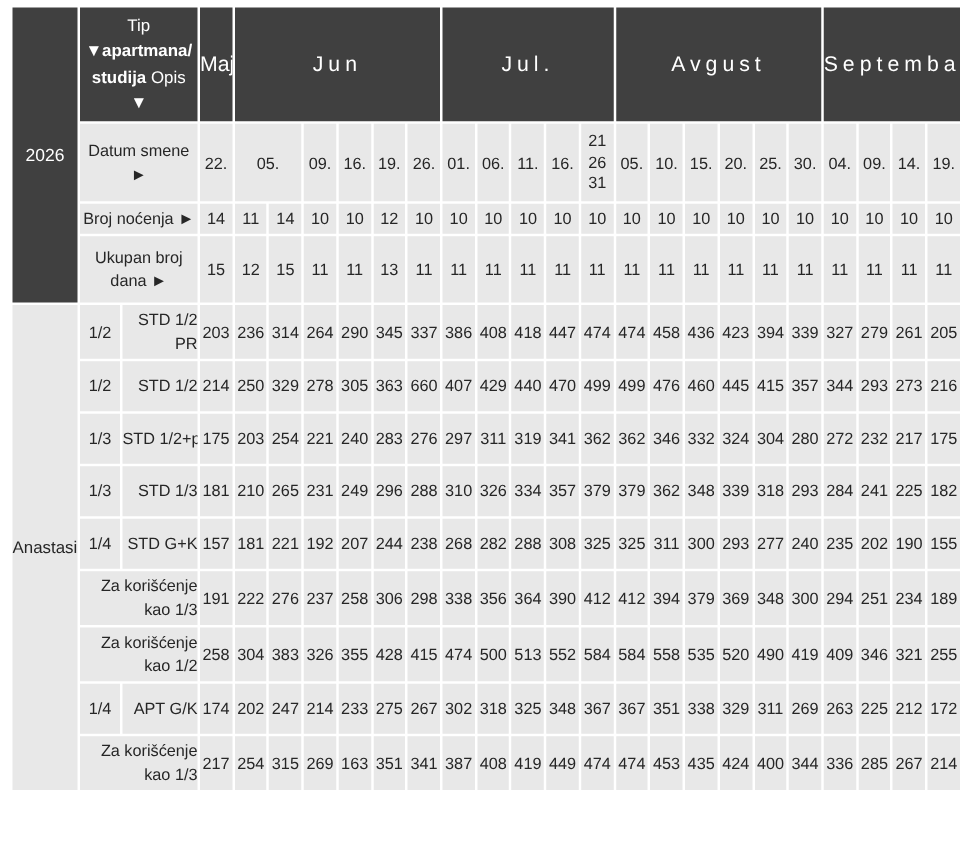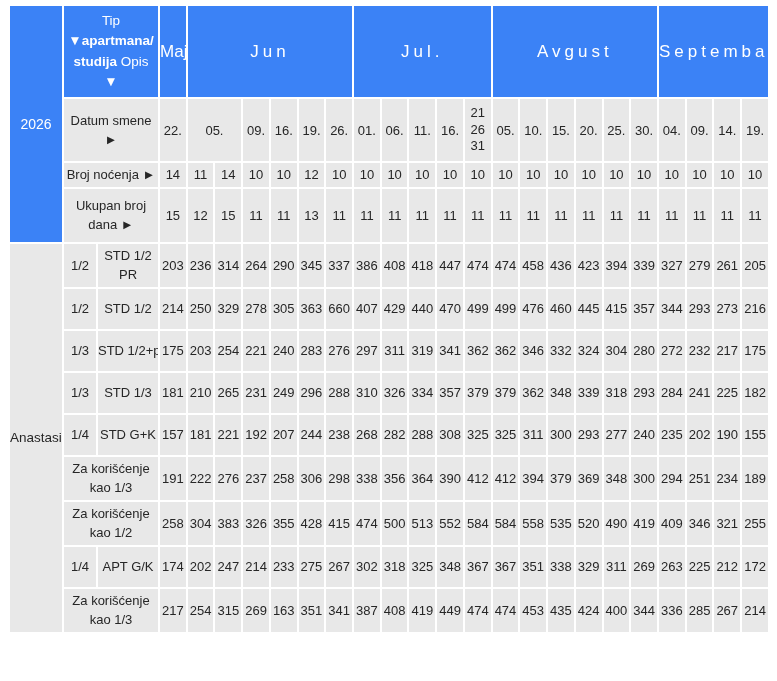--- a/index.html
+++ b/index.html
@@ -3,36 +3,36 @@
 <meta charset="utf-8">
 <style>
   html,body{margin:0;padding:0;background:#ffffff;}
   body{width:777px;height:681px;font-family:"Liberation Sans",sans-serif;overflow:hidden;}
   .page{padding:4px 8px 0 8px;}
   .title{margin:2px 0 8px 0;font-size:14.5px;color:#3b3b3b;letter-spacing:.1px;}
   .title b{font-weight:700;color:#333;}
   table{border-collapse:separate;border-spacing:2px;table-layout:fixed;width:762px;}
   td{text-align:center;vertical-align:middle;font-size:13px;color:#262626;
      background:#e8e8e8;padding:2px 0;overflow:hidden;}
-  td.green{background:#3b82f6;color:#ffffff;}
+  td.green{background:#404040;color:#ffffff;}
   tr.r-header{height:91px;}
   tr.r-datum{height:62px;}
   tr.r-nights{height:18px;}
   tr.r-days{height:53px;}
   tr.r-price{height:40px;}
   td.year{font-size:14px;}
   td.typehead{font-size:13.5px;line-height:1.5;font-weight:400;}
   td.typehead .b{font-weight:700;}
   td.month{font-size:17px;}
   td.month.spaced{letter-spacing:4px;}
   td.lab{white-space:pre;line-height:1.5;}
   td.datecell{white-space:pre;}
   td.datecell.ml{line-height:1.3;}
   td.hotel{font-size:13.5px;}
-  td.type{white-space:pre;line-height:1.5;}
+  td.type{white-space:pre;line-height:1.5;text-align:right;}
 </style>
 </head>
 <body>
 
 <div class="page">
 
   <table>
     <colgroup>
       <col style="width:52px">
         <col style="width:32px">

